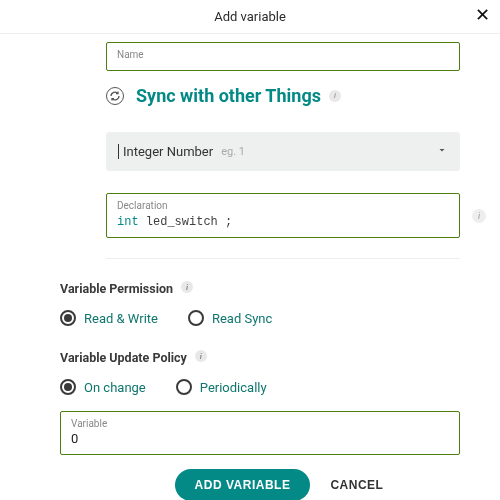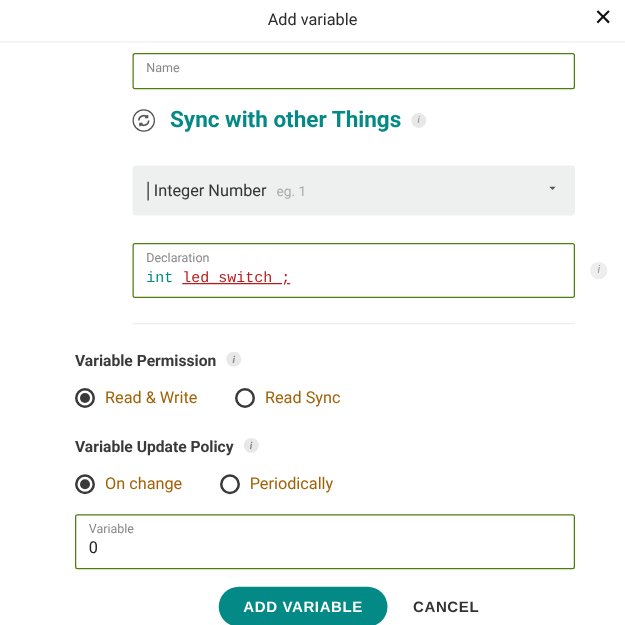--- a/index.html
+++ b/index.html
@@ -151,21 +151,21 @@
   .select-caret {
     margin-left: auto;
     color: #555;
   }
   .select-caret svg { width: 12px; height: 12px; }
   .declaration-code {
     font-family: "Courier New", monospace;
     font-size: 12px;
   }
   .kw { color: #048a86; }
-  .ident { color: #b91c1c; text-decoration: underline; }
+  .ident { color: #404040; }
   .divider {
     border: none;
     border-top: 1px solid #eee;
     margin: 6px 0 22px 46px;
   }
   .section-title {
     font-size: 12.5px;
     font-weight: 700;
     color: #3a3a3a;
     margin-bottom: 14px;
@@ -190,21 +190,21 @@
     display: inline-flex;
     align-items: center;
     justify-content: center;
   }
   .radio-circle.checked::after {
     content: "";
     width: 8px; height: 8px;
     background: #3a3a3a;
     border-radius: 50%;
   }
-  .radio-text { font-size: 13px; color: #a16207; }
+  .radio-text { font-size: 13px; color: #0f766e; }
   .btn-row {
     display: flex;
     justify-content: center;
     align-items: center;
     gap: 12px;
     margin-top: 12px;
     margin-bottom: 8px;
     padding-left: 46px;
   }
   .btn-primary {

